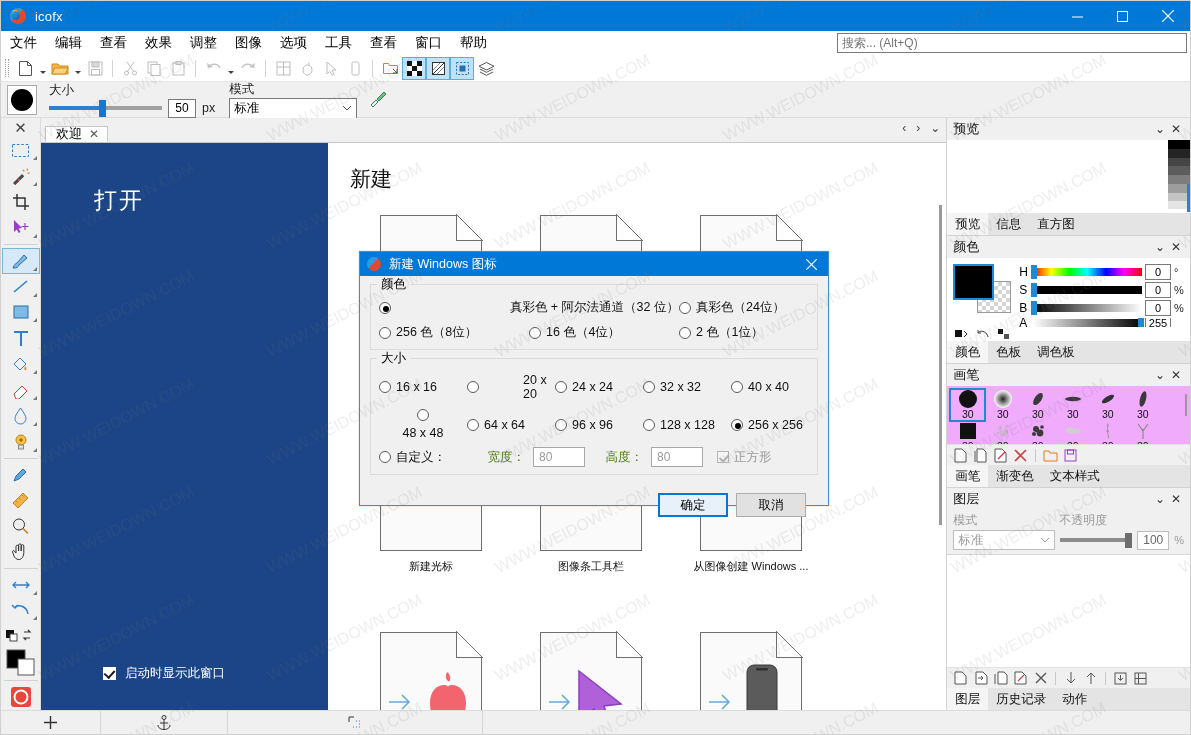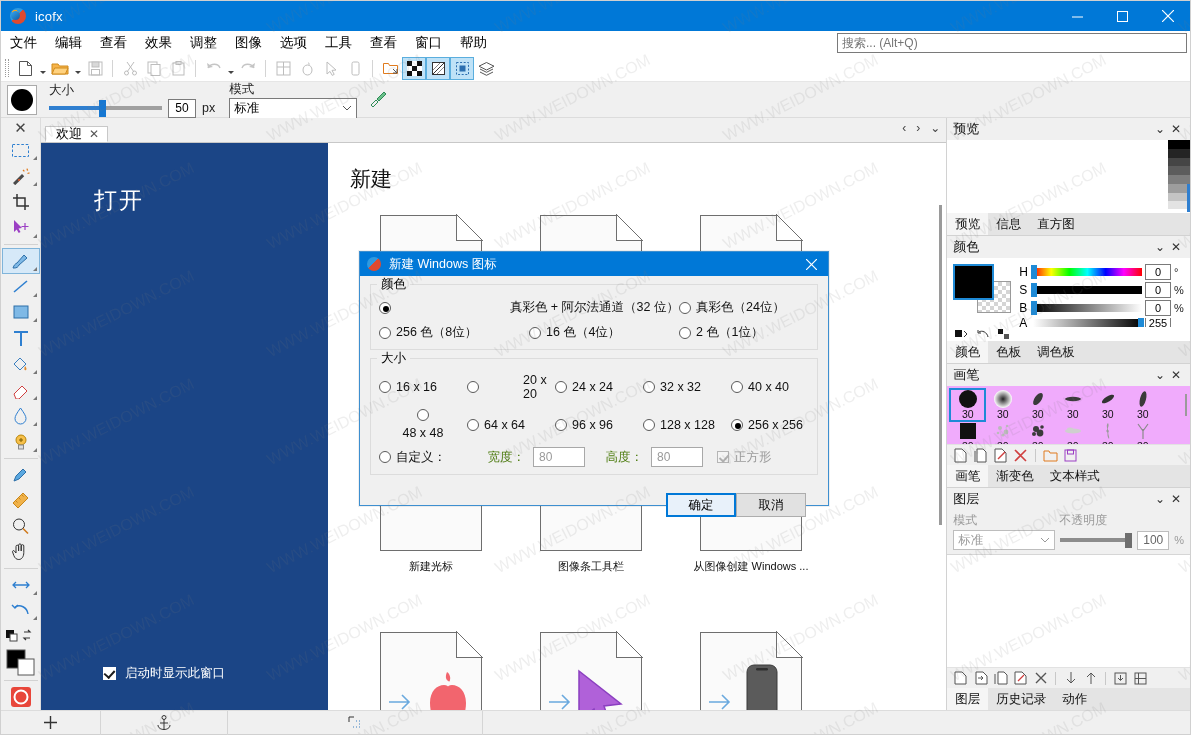--- a/index.html
+++ b/index.html
@@ -188,21 +188,21 @@
   .mtitle .mt{ font-size:12.5px;}
   .mtitle .mx{ margin-left:auto;width:34px;height:24px;display:flex;align-items:center;justify-content:center;}
   .mbody{ padding:8px 10px 0 10px;}
   .fieldset{ border:1px solid #dcdcdc;position:relative;padding:14px 8px 8px 8px;margin-bottom:8px;}
   .legend{ position:absolute;top:-9px;left:6px;background:#f0f0f0;padding:0 4px;font-size:12.5px;}
   .radiorow{ display:flex;align-items:center;}
   .radio{ display:flex;align-items:center;gap:5px;font-size:12.5px;color:#111;}
   .radio .rb{ width:12px;height:12px;border:1px solid #5a5a5a;border-radius:50%;background:#fff;
               position:relative;flex:0 0 12px;}
   .radio.on .rb::after{ content:"";position:absolute;left:3px;top:3px;width:6px;height:6px;border-radius:50%;background:#000;}
-  .mfoot{ display:flex;justify-content:flex-end;gap:0;padding:10px 12px 0 0;}
+  .mfoot{ display:flex;justify-content:flex-end;gap:8px;padding:10px 12px 0 0;}
   .mbtn{ width:70px;height:24px;border:1px solid #adadad;background:#e1e1e1;font-size:12.5px;
          display:flex;align-items:center;justify-content:center;}
   .mbtn.def{ border:2px solid #0078d7;background:#e8f1fa;}
   .tinybox{ width:52px;height:20px;border:1px solid #a8a8a8;background:#fff;font-size:12px;
             color:#9a9a9a;padding-left:5px;line-height:18px;}
   .dislbl{ color:#4d7c0f;font-size:12.5px;}
   .chkdis{ display:flex;align-items:center;gap:5px;color:#9a9a9a;font-size:12.5px;}
   .chkdis .cb{ width:12px;height:12px;border:1px solid #b5b5b5;background:#f4f4f4;position:relative;}
   .chkdis .cb::after{ content:"";position:absolute;left:3px;top:1px;width:4px;height:7px;
       border:solid #b0b0b0;border-width:0 2px 2px 0;transform:rotate(42deg);}

